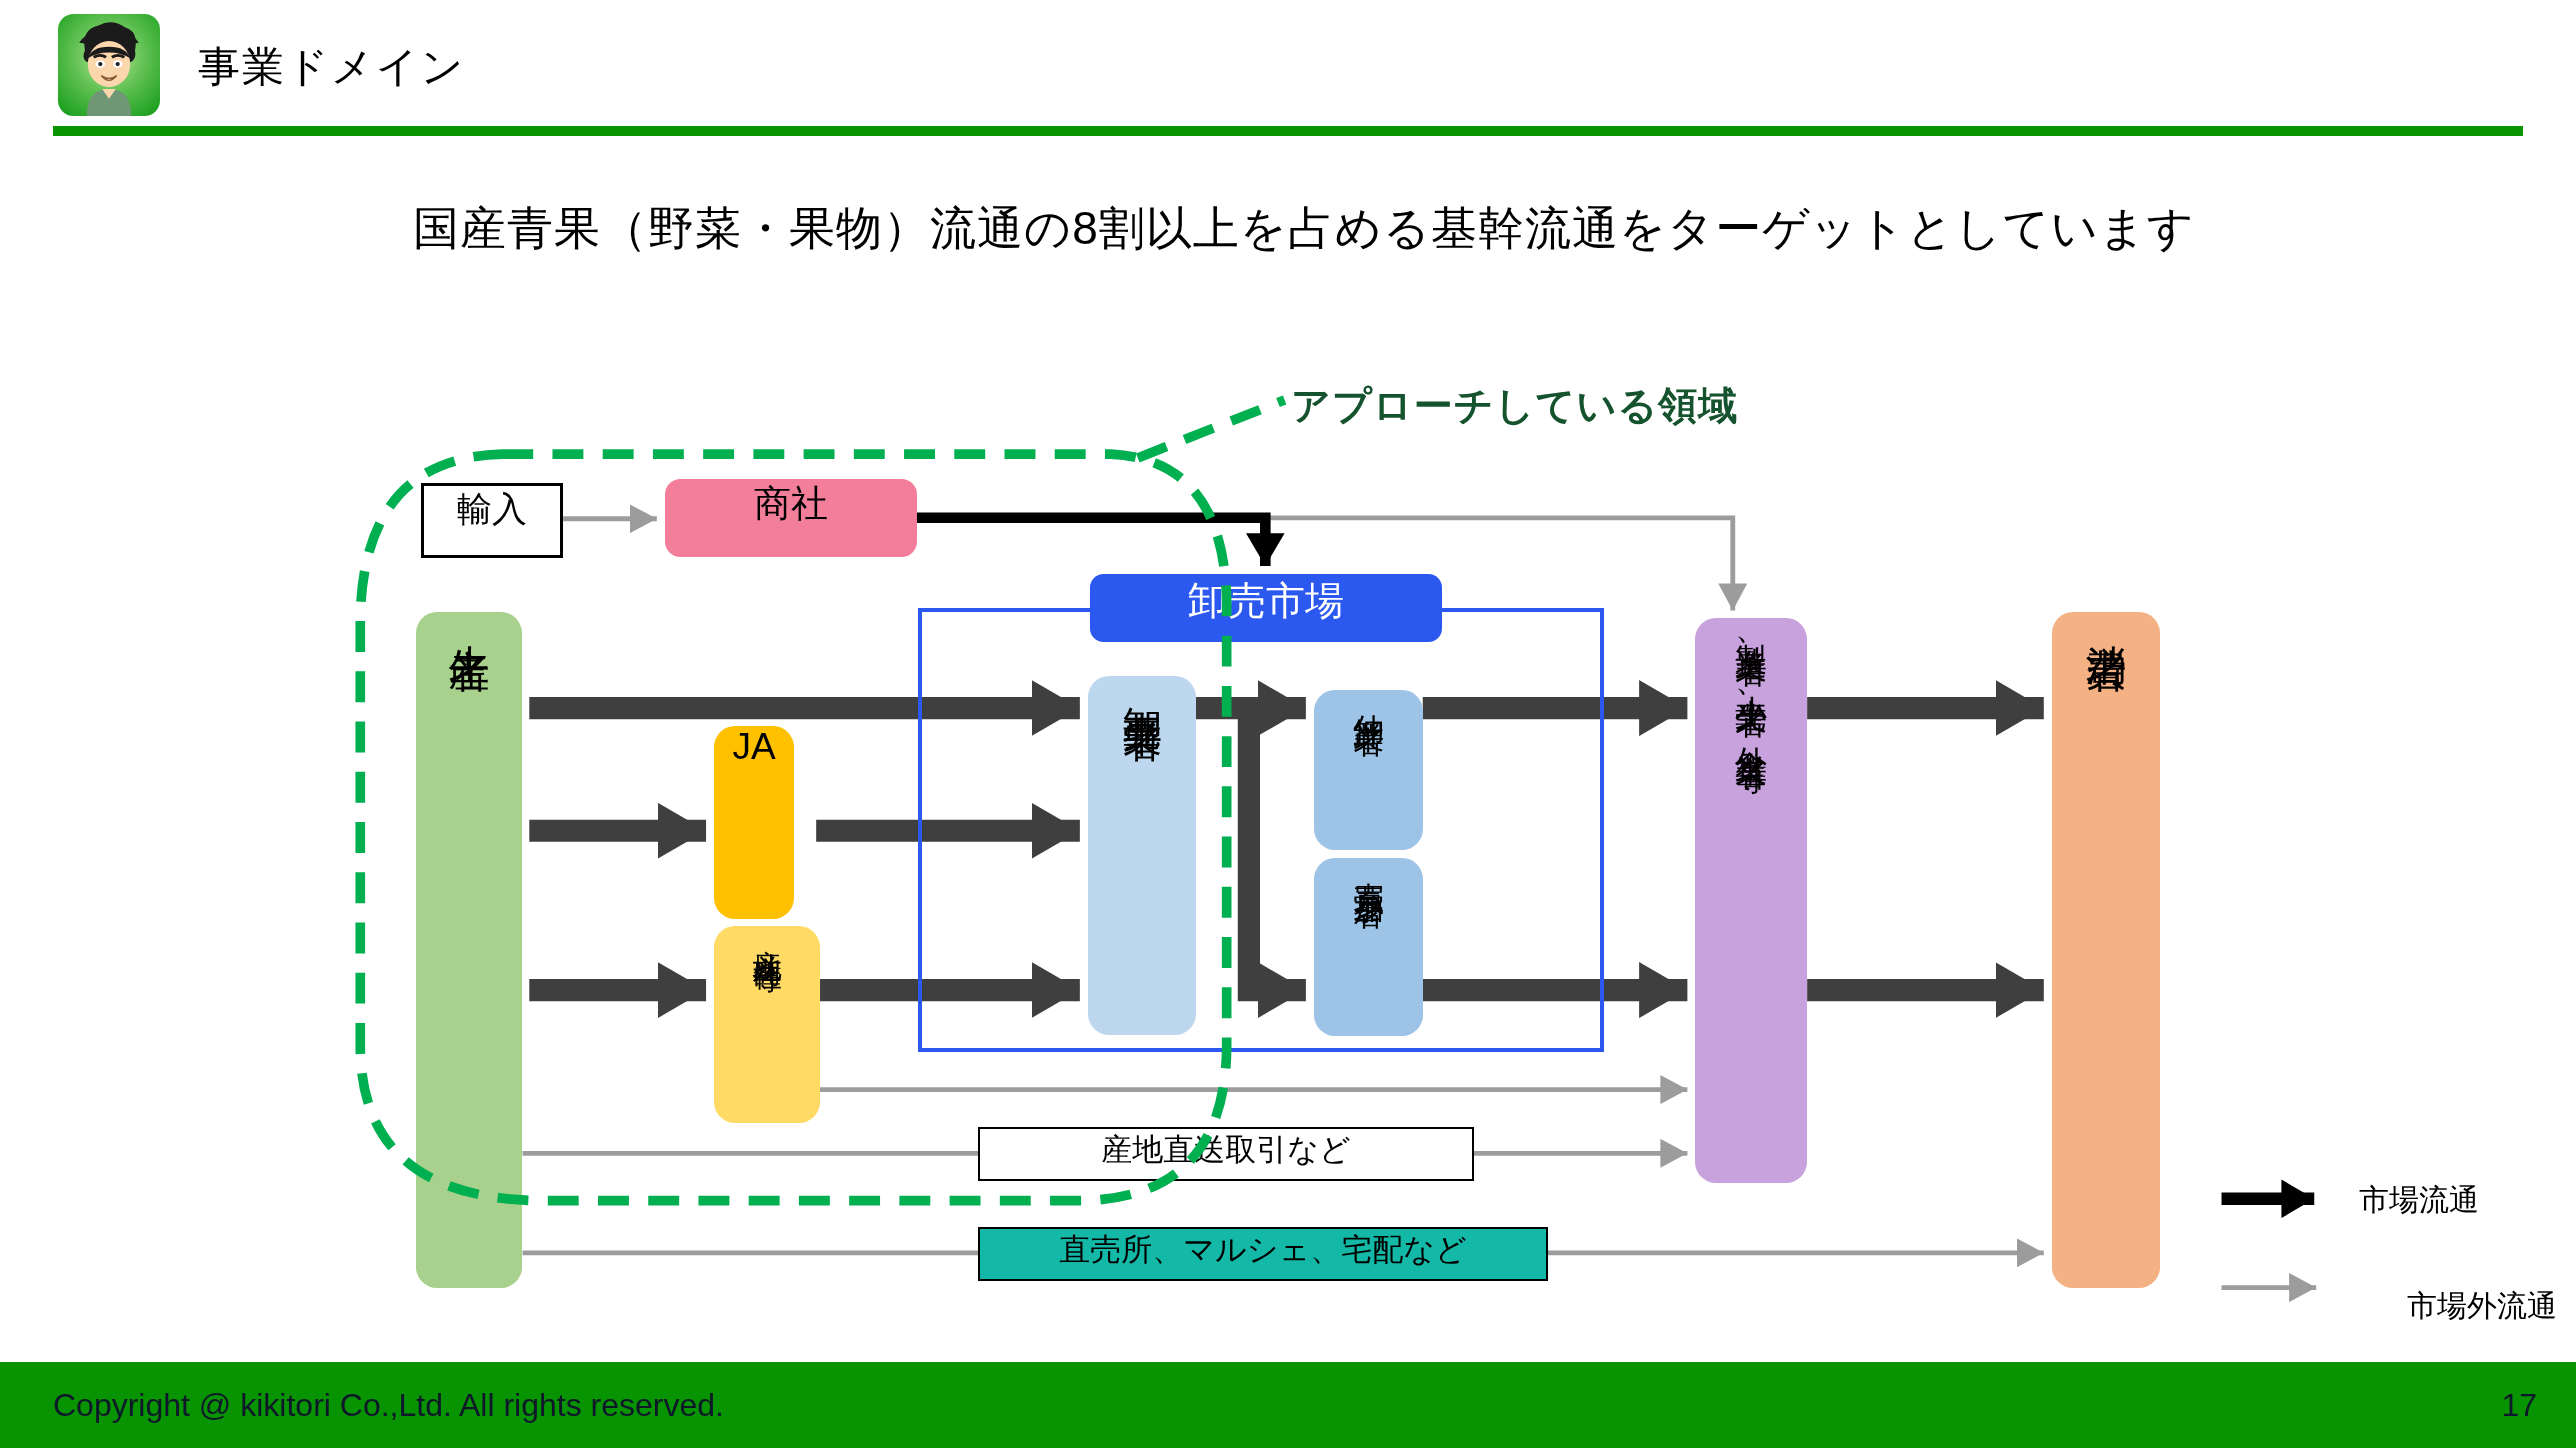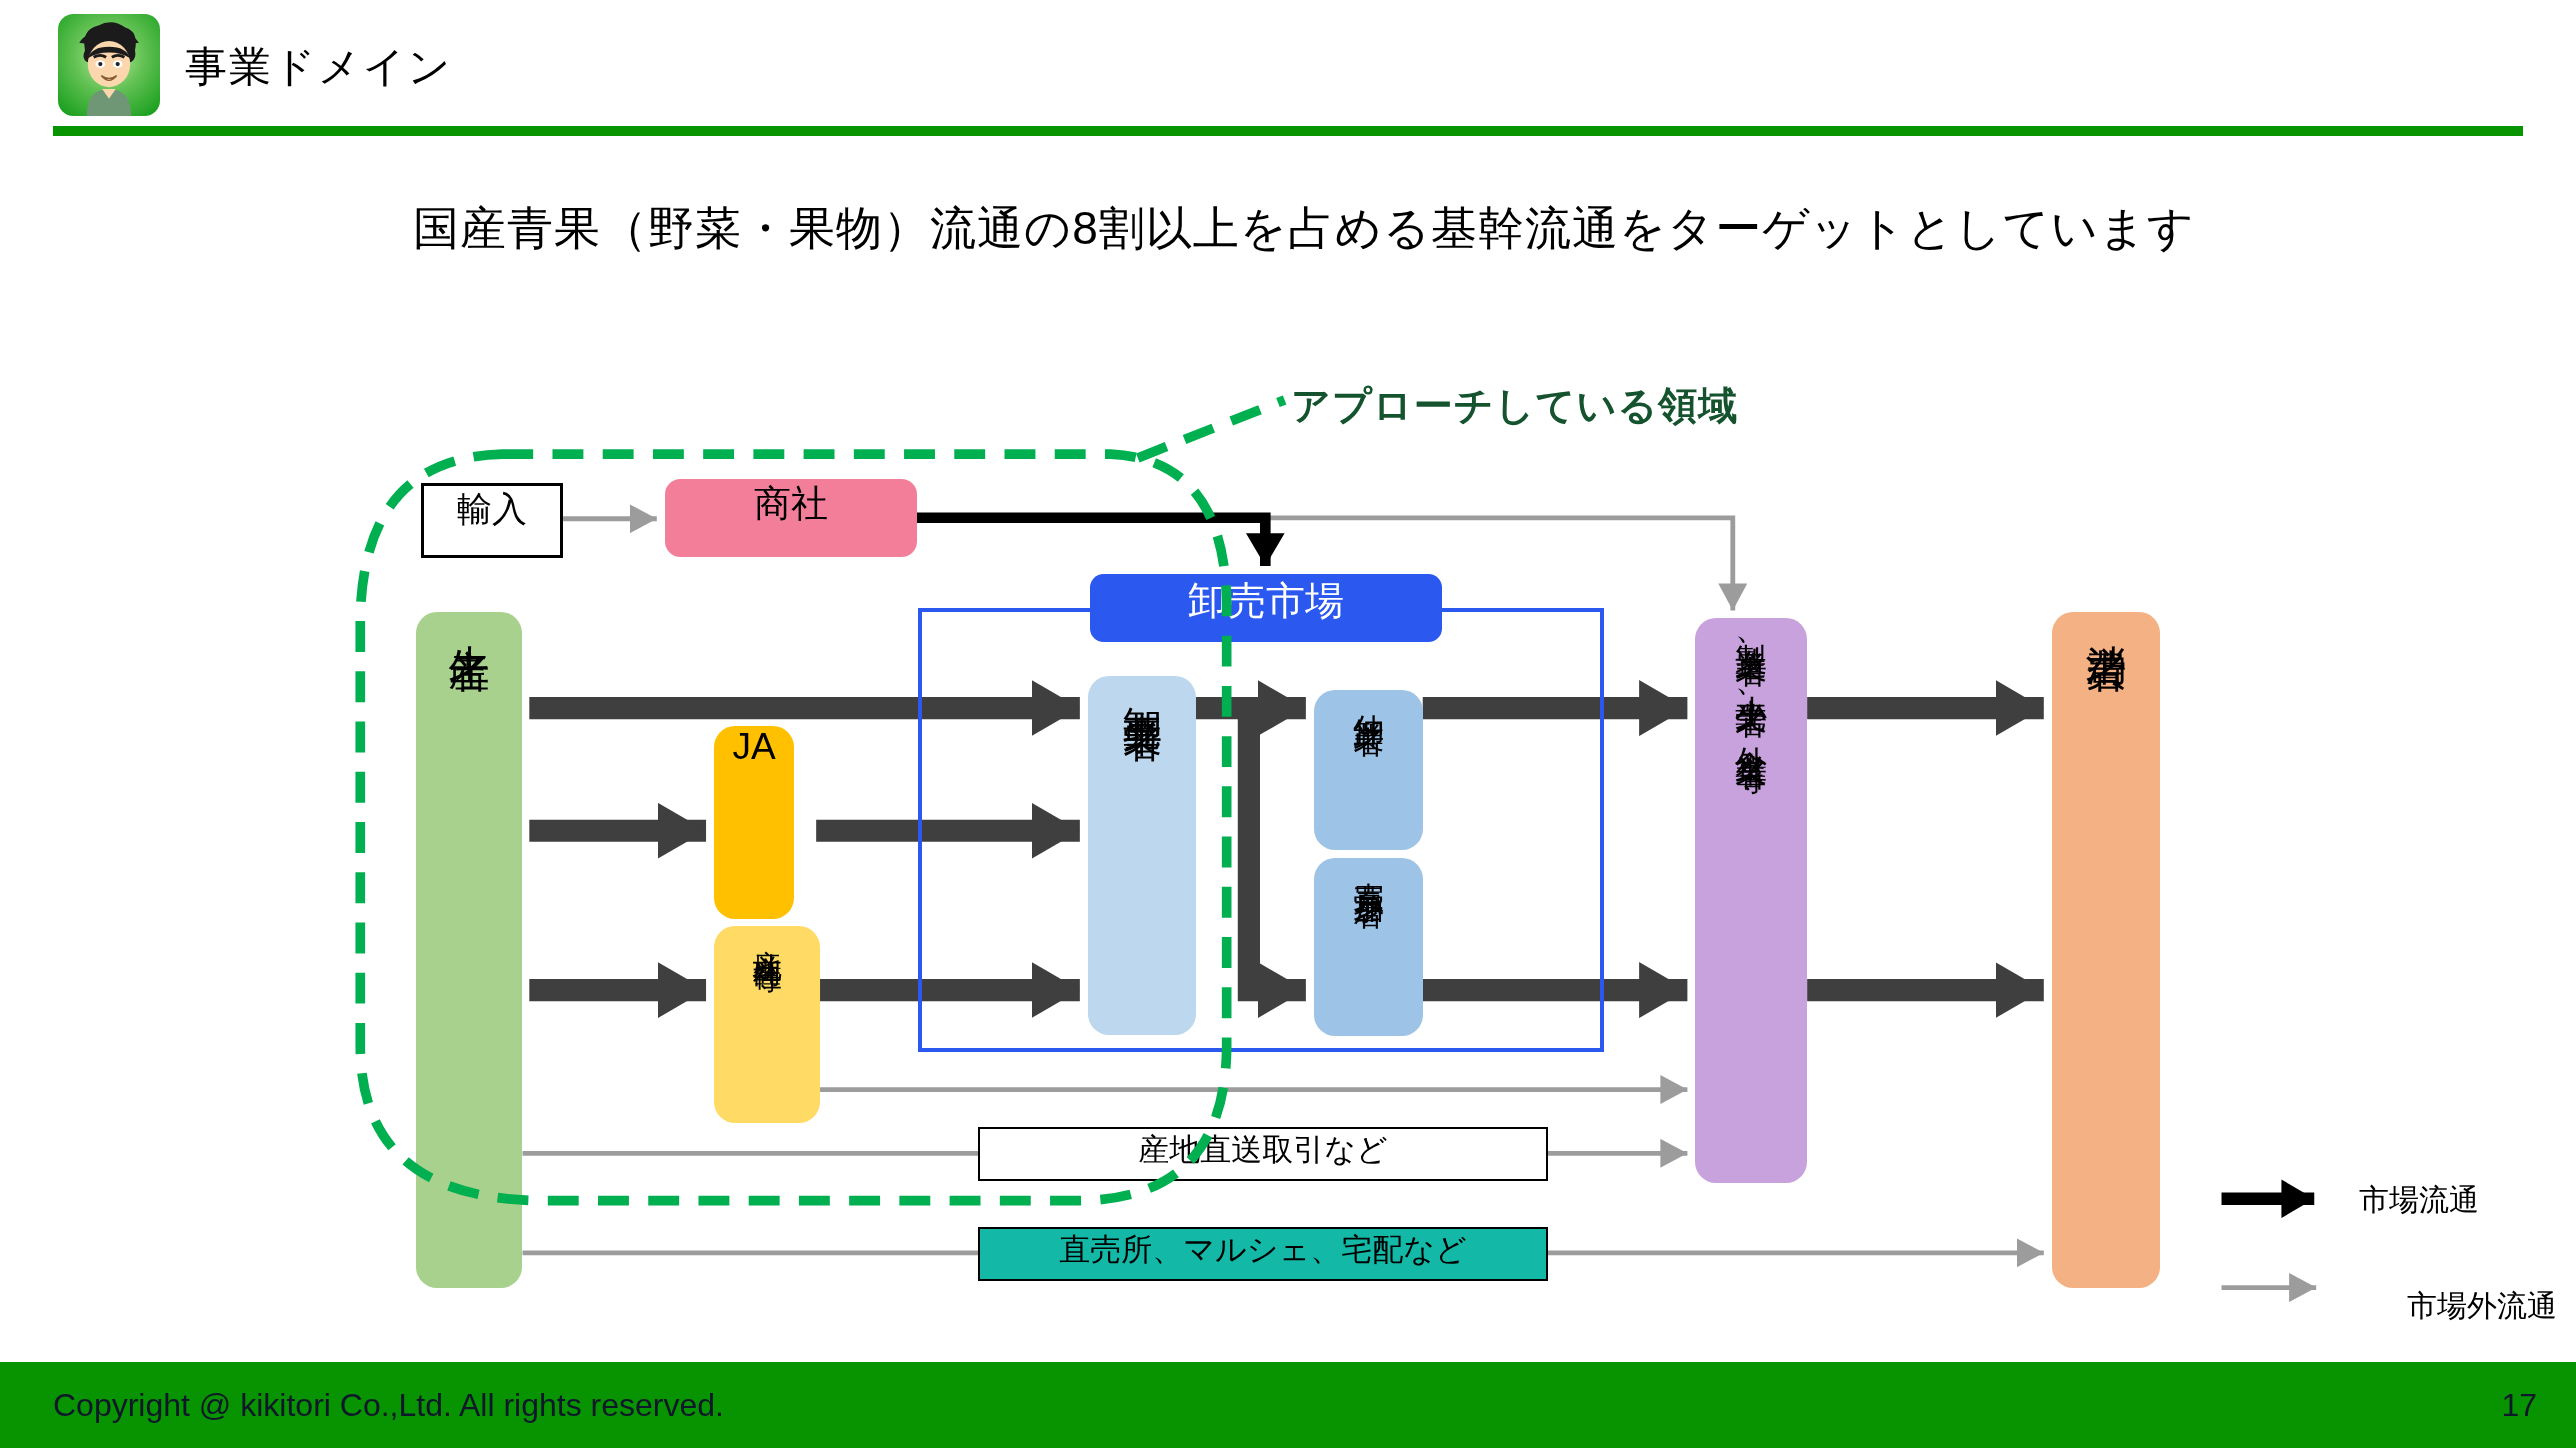--- a/index.html
+++ b/index.html
@@ -7,21 +7,21 @@
     width:2576px;height:1449px;position:relative;overflow:hidden;
     font-family:"Liberation Sans","DejaVu Sans",sans-serif;color:#000;
   }
   
   .avatar{
     position:absolute;left:58px;top:13.5px;width:102px;height:102px;
     border-radius:15.5px;overflow:hidden;
     background:radial-gradient(circle at 50% 42%, #bdeb9e 0%, #62c153 45%, #0f9a16 100%);
   }
   .page-title{
-    position:absolute;left:185px;top:39px;font-size:42px;font-weight:500;
+    position:absolute;left:198px;top:39px;font-size:42px;font-weight:500;
     letter-spacing:1.9px;
   }
   .header-rule{
     position:absolute;left:53px;top:126px;width:2470px;height:9.7px;background:#089400;
   }
   .headline{
     position:absolute;left:0;top:198px;width:2608px;text-align:center;
     font-size:46px;font-weight:500;letter-spacing:1px;
   }
   
@@ -40,21 +40,21 @@
   .n-market{left:1090px;top:574px;width:352px;height:68px;background:#2B59F0;border-radius:13.5px;color:#fff;font-size:39px;}
   .n-bluebox{left:918px;top:608px;width:686px;height:444px;border:4.8px solid #2B59F0;background:transparent;z-index:1;}
   .n-producer{left:416px;top:612px;width:106px;height:676px;background:#A9D18E;font-size:41px;}
   .n-ja{left:714px;top:726px;width:80px;height:193px;background:#FFC000;font-size:37px;}
   .n-regional{left:714px;top:926px;width:106px;height:197px;background:#FFDA65;font-size:29px;letter-spacing:1.9px;}
   .n-wholesaler{left:1088px;top:676px;width:108px;height:359px;background:#BDD7EE;font-size:39px;}
   .n-nakaoroshi{left:1314px;top:690px;width:109px;height:160px;background:#9DC3E6;font-size:31px;letter-spacing:1.9px;}
   .n-baibai{left:1314px;top:858px;width:109px;height:178px;background:#9DC3E6;font-size:31px;letter-spacing:1.9px;}
   .n-processor{left:1695px;top:618px;width:112px;height:565px;background:#C8A2DC;font-size:32px;letter-spacing:1px;}
   .n-consumer{left:2052px;top:612px;width:108px;height:676px;background:#F4B183;font-size:41px;}
-  .n-direct1{left:978px;top:1127px;width:570px;height:54px;background:#fff;border:2.9px solid #000;font-size:31px;}
+  .n-direct1{left:978px;top:1127px;width:496px;height:54px;background:#fff;border:2.9px solid #000;font-size:31px;}
   .n-direct2{left:978px;top:1227px;width:570px;height:54px;background:#14b8a6;border:2.9px solid #000;font-size:31px;}
   
   .legend-label{position:absolute;font-size:30px;z-index:2;}
   .lg1{left:2359px;top:1180px;} .lg2{left:2359px;top:1286px;margin-left:48px;}
   
   .footer{
     position:absolute;left:0;top:1362px;width:2576px;height:87px;background:#089400;z-index:4;
     display:flex;align-items:center;color:#0f172a;font-size:32px;
   }
   .footer .copy{margin-left:53px;}

